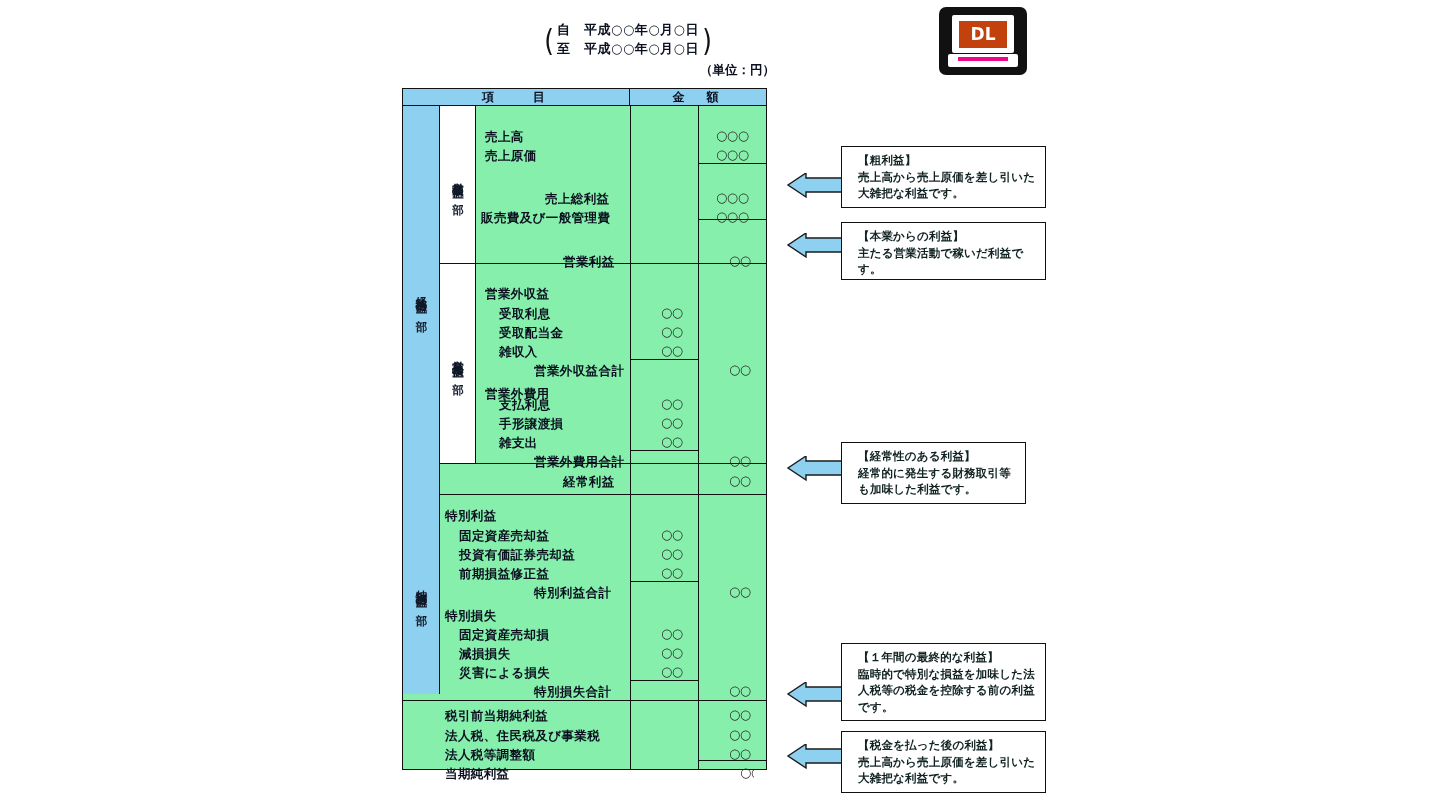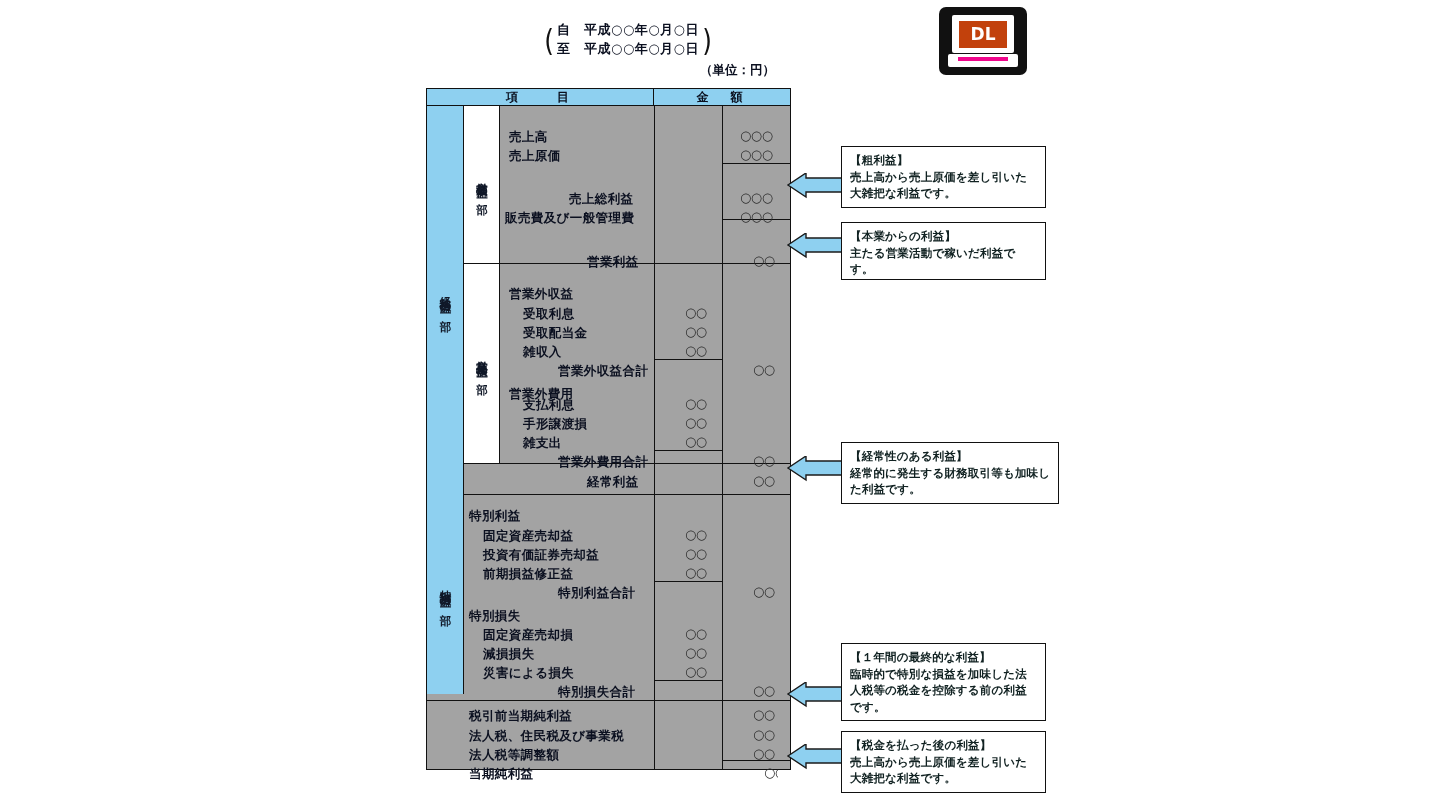--- a/index.html
+++ b/index.html
@@ -50,25 +50,25 @@
   .period-wrap{
     display:flex;align-items:center;justify-content:center;
     margin-top:5px;gap:2px;
   }
   .paren{font-size:31px;line-height:0.85;font-weight:500;color:#111;transform:scaleX(0.8);}
   .period-lines{display:flex;flex-direction:column;font-size:13px;font-weight:bold;line-height:1.45;color:#0b1020;letter-spacing:0.5px;}
   .unit{position:absolute;left:700px;top:62px;font-size:12.5px;font-weight:bold;color:#0b1020;}
 
   
   .table{
-    position:absolute;left:426px;top:88px;
+    position:absolute;left:402px;top:88px;
     width:365px;height:682px;
     border:1.6px solid #111;
     box-sizing:border-box;
-    background:#a3a3a3;
+    background:#86efac;
   }
   .thead{
     display:flex;height:17px;background:#8ed0f0;
     border-bottom:1.6px solid #111;box-sizing:border-box;
   }
   .th-item{
     flex:0 0 227px;text-align:center;font-size:12px;font-weight:bold;
     letter-spacing:5px;line-height:16px;border-right:1.6px solid #111;box-sizing:border-box;
   }
   .th-amt{
@@ -108,21 +108,21 @@
   }
   .amt{
     position:absolute;font-size:13px;color:#2b2b2b;white-space:nowrap;
     letter-spacing:-0.5px;font-weight:400;
   }
   .amt.clip{overflow:hidden;}
 
   
   .callout{
     position:absolute;border:1.4px solid #111;background:#fff;
-    box-sizing:border-box;padding:5px 7px 6px 8px;
+    box-sizing:border-box;padding:5px 7px 6px 16px;
     font-size:11.5px;font-weight:bold;color:#122;line-height:1.45;
     letter-spacing:0.2px;
   }
   .arrow{
     position:absolute;width:57px;height:26px;
   }
 </style>
 </head>
 <body>
 
@@ -286,21 +286,21 @@
   <div class="callout" style="left:841px;top:146px;width:205px;height:62px;">
     <div>【粗利益】</div>
     <div>売上高から売上原価を差し引いた大雑把な利益です。</div>
   </div>
 
   <div class="callout" style="left:841px;top:222px;width:205px;height:58px;">
     <div>【本業からの利益】</div>
     <div>主たる営業活動で稼いだ利益です。</div>
   </div>
 
-  <div class="callout" style="left:841px;top:442px;width:218px;height:62px;">
+  <div class="callout" style="left:841px;top:442px;width:185px;height:62px;">
     <div>【経常性のある利益】</div>
     <div>経常的に発生する財務取引等も加味した利益です。</div>
   </div>
 
   <div class="callout" style="left:841px;top:643px;width:205px;height:78px;">
     <div>【１年間の最終的な利益】</div>
     <div>臨時的で特別な損益を加味した法人税等の税金を控除する前の利益です。</div>
   </div>
 
   <div class="callout" style="left:841px;top:731px;width:205px;height:62px;">

